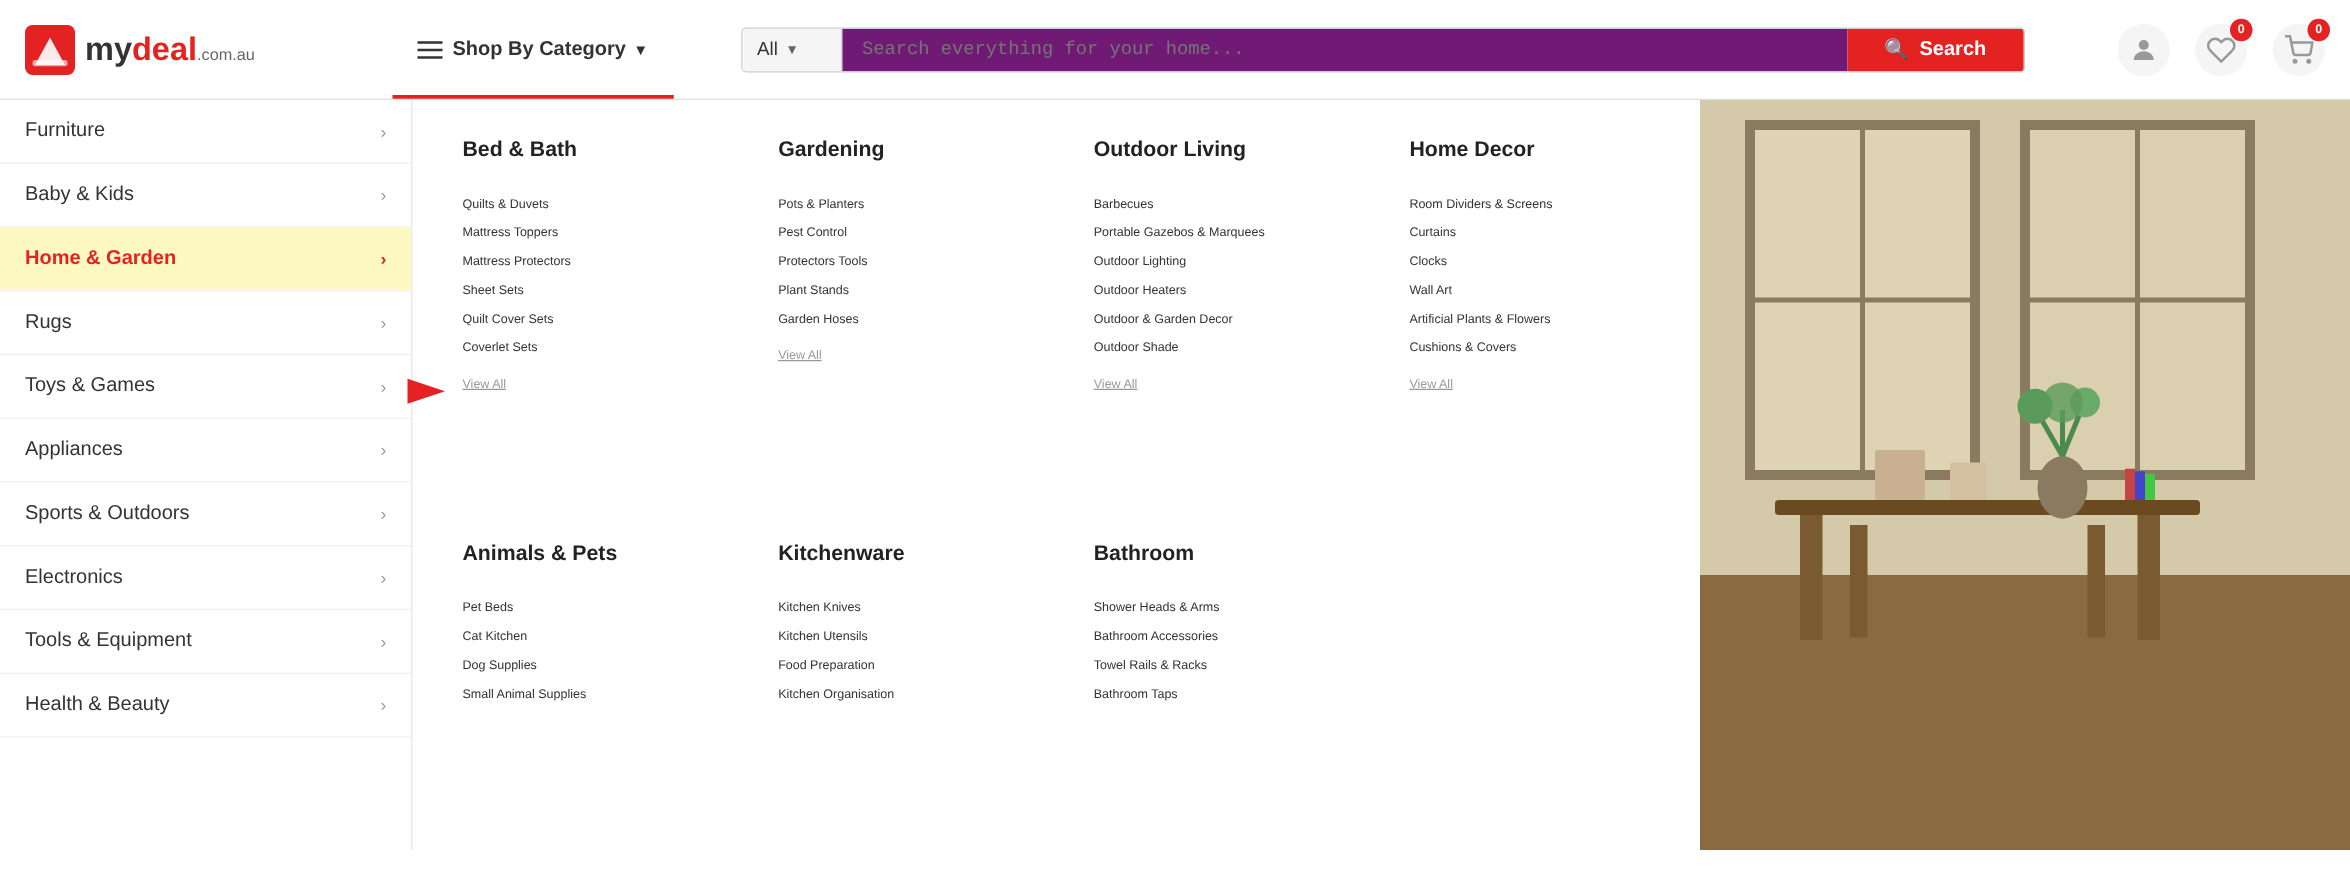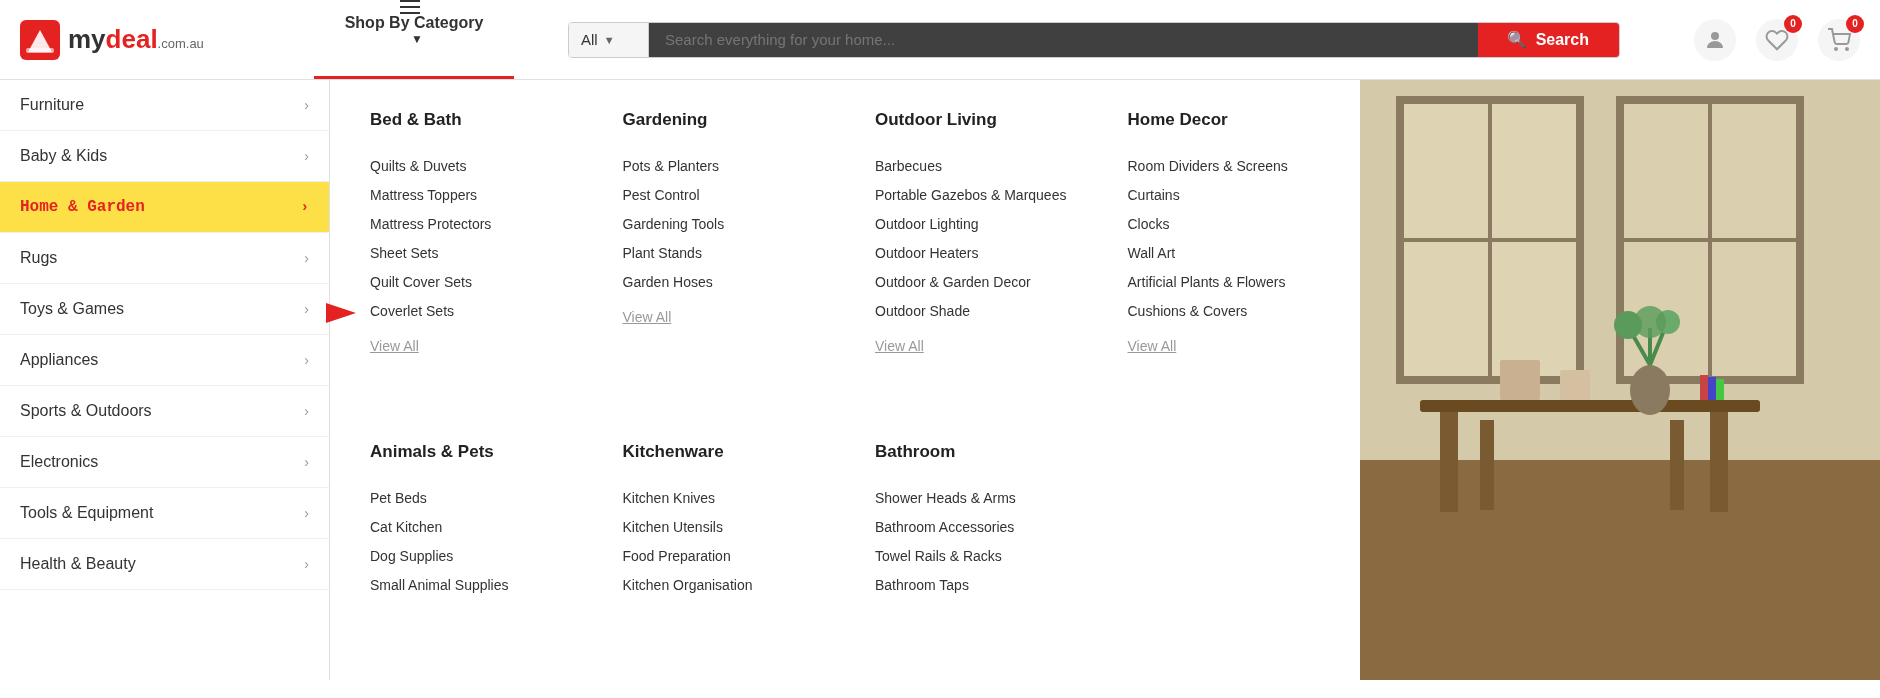--- a/index.html
+++ b/index.html
@@ -36,21 +36,20 @@
       padding: 0 20px;
       height: 100%;
       border-right: none;
       cursor: pointer;
       white-space: nowrap;
       font-size: 16px;
       font-weight: 600;
       color: #333;
       min-width: 200px;
       position: relative;
-      flex-direction: column;
     }
 
     .shop-by-category::after {
       content: '';
       position: absolute;
       bottom: 0;
       left: 0;
       right: 0;
       height: 3px;
       background: #e52222;
@@ -102,21 +101,22 @@
       color: #666;
     }
 
     .search-input {
       flex: 1;
       border: none;
       outline: none;
       padding: 0 16px;
       font-size: 15px;
       color: #999;
-      background: #404040;
+      background: #701a75;
+      font-family: Liberation Mono, monospace;
     }
 
     .search-button {
       background: #e52222;
       color: #fff;
       border: none;
       padding: 0 30px;
       font-size: 16px;
       font-weight: bold;
       cursor: pointer;
@@ -186,22 +186,21 @@
       justify-content: space-between;
       padding: 16px 20px;
       border-bottom: 1px solid #f0f0f0;
       cursor: pointer;
       font-size: 16px;
       color: #333;
       gap: 33px;
     }
 
     .sidebar-item:hover, .sidebar-item.active {
-      background: #fde047;
-      font-family: Liberation Mono, monospace;
+      background: #fef9c3;
     }
 
     .sidebar-item.active {
       color: #e52222;
       font-weight: 600;
     }
 
     .sidebar-chevron {
       color: #999;
       font-size: 14px;
@@ -231,21 +230,21 @@
 
     .category-title {
       font-size: 17px;
       font-weight: 700;
       color: #222;
       margin-bottom: 14px;
       padding-bottom: 8px;
     }
 
     .category-link {
-      font-size: 14px;
+      font-size: 10px;
       color: #333;
       padding: 4px 0;
       cursor: pointer;
       line-height: 1.5;
     }
 
     .category-link.view-all {
       color: #999;
       text-decoration: underline;
       margin-top: 6px;
@@ -415,21 +414,21 @@
       <div class="category-link">Sheet Sets</div>
       <div class="category-link">Quilt Cover Sets</div>
       <div class="category-link">Coverlet Sets</div>
       <div class="category-link view-all">View All</div>
     </div>
 
     <div class="category-section">
       <div class="category-title">Gardening</div>
       <div class="category-link">Pots &amp; Planters</div>
       <div class="category-link">Pest Control</div>
-      <div class="category-link">Gardening Tools</div>
+      <div class="category-link">Protectors Tools</div>
       <div class="category-link">Plant Stands</div>
       <div class="category-link">Garden Hoses</div>
       <div class="category-link view-all">View All</div>
     </div>
 
     <div class="category-section">
       <div class="category-title">Outdoor Living</div>
       <div class="category-link">Barbecues</div>
       <div class="category-link">Portable Gazebos &amp; Marquees</div>
       <div class="category-link">Outdoor Lighting</div>

